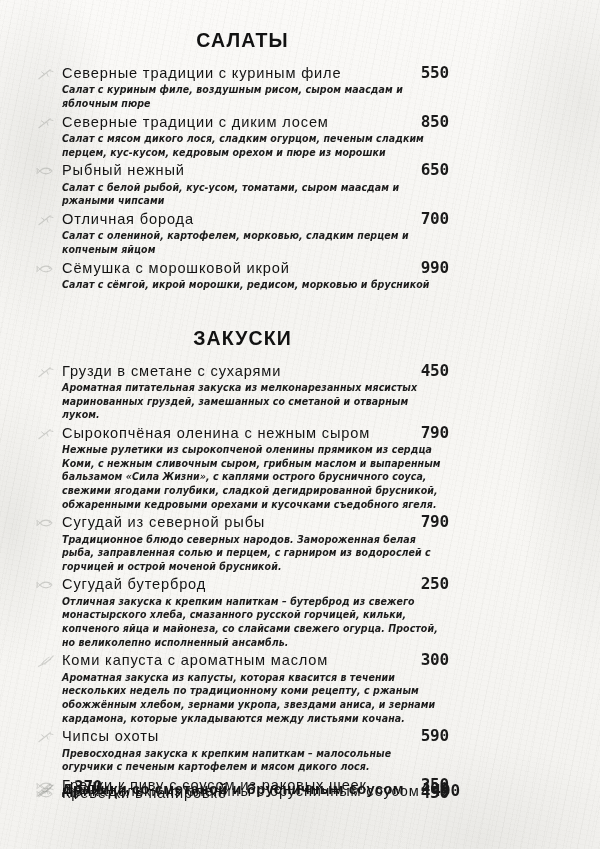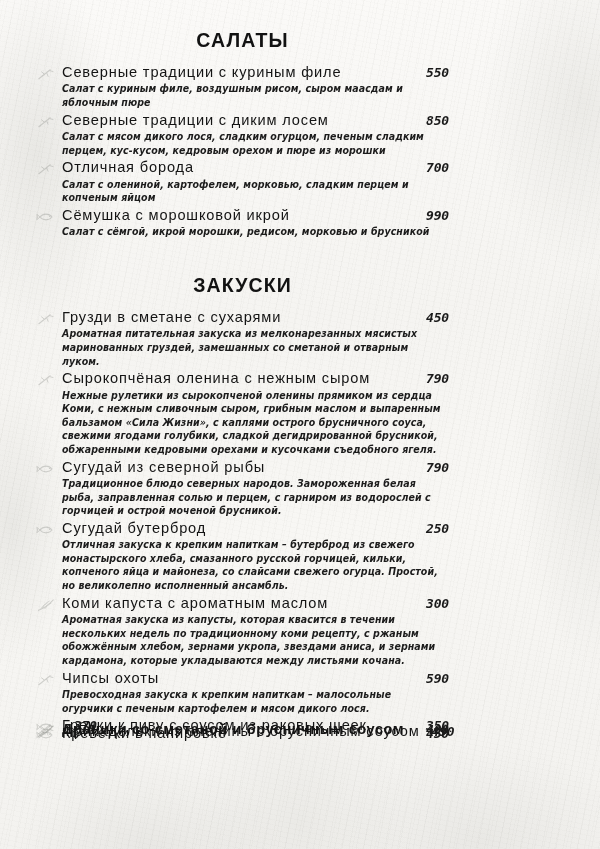--- a/index.html
+++ b/index.html
@@ -84,27 +84,26 @@
     font-size: 14.6px;
     font-weight: normal;
     letter-spacing: 0.85px;
     color: #141414;
     line-height: 1.33;
     white-space: nowrap;
   }
   .item.bold .item-title { font-weight: bold; letter-spacing: 0.55px;}
   .item-price {
     font-family: "DejaVu Sans Mono", monospace;
-    font-size: 13px;
+    font-size: 16px;
     font-weight: bold;
     color: #1a1a1a;
     letter-spacing: -0.2px;
     flex: 0 0 auto;
     padding-left: 12px;
-    font-style: italic;
   }
   .price-a { margin-right: 0px; }
   .price-b { }
 
   .item-desc {
     font-family: "DejaVu Sans", sans-serif;
     font-style: italic;
     font-size: 9.6px;
     font-weight: bold;
     letter-spacing: 0.08px;
@@ -166,20 +165,34 @@
           </span>
           <div class="item-head">
             <div class="item-title">Северные традиции с диким лосем</div>
             <div class="item-price price-a">850</div>
           </div>
           <div class="item-desc">Салат с мясом дикого лося, сладким огурцом, печеным сладким перцем, кус-кусом, кедровым орехом и пюре из морошки</div>
         </div>
         <div class="item">
           <span class="item-icon">
             <svg viewBox="0 0 20 14" width="20" height="14" aria-hidden="true">
+              <path d="M4 7 C7 3.2, 13 3.2, 16 7 C13 10.8, 7 10.8, 4 7 Z" fill="none" stroke="currentColor" stroke-width="1.1"></path>
+              <path d="M4 7 L0.8 4.3 L1.4 7 L0.8 9.7 Z" fill="none" stroke="currentColor" stroke-width="1"></path>
+              <circle cx="13.6" cy="6.4" r="0.7" fill="currentColor"></circle>
+            </svg>
+          </span>
+          <div class="item-head">
+            <div class="item-title">Рыбный нежный</div>
+            <div class="item-price price-a">650</div>
+          </div>
+          <div class="item-desc">Салат с белой рыбой, кус-усом, томатами, сыром маасдам и ржаными чипсами</div>
+        </div>
+        <div class="item">
+          <span class="item-icon">
+            <svg viewBox="0 0 20 14" width="20" height="14" aria-hidden="true">
               <path d="M2.5 12 L14.5 2.5" fill="none" stroke="currentColor" stroke-width="1.1"></path>
               <path d="M8.5 7.2 L5.2 4.6" fill="none" stroke="currentColor" stroke-width="1"></path>
               <path d="M10.6 5.6 L12.2 9.6" fill="none" stroke="currentColor" stroke-width="1"></path>
               <path d="M13.2 3.5 L17.4 4.6" fill="none" stroke="currentColor" stroke-width="1"></path>
             </svg>
           </span>
           <div class="item-head">
             <div class="item-title">Отличная борода</div>
             <div class="item-price price-a">700</div>
           </div>

